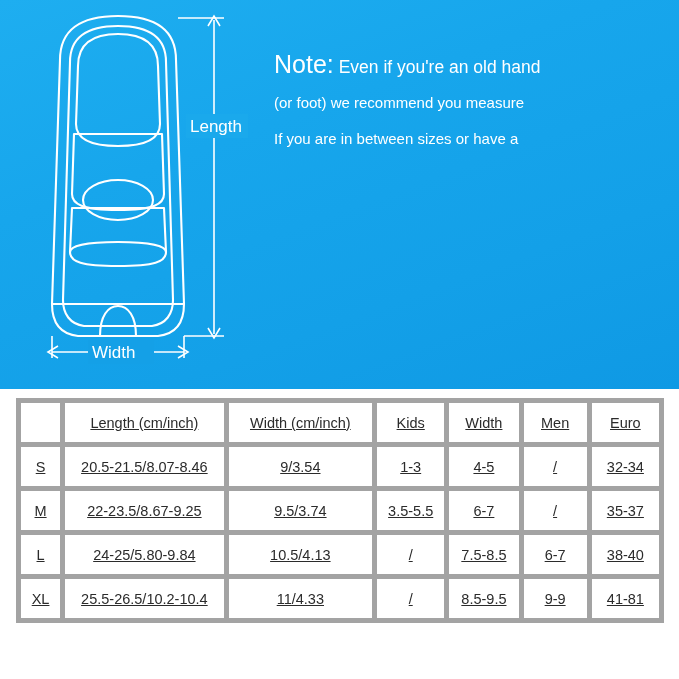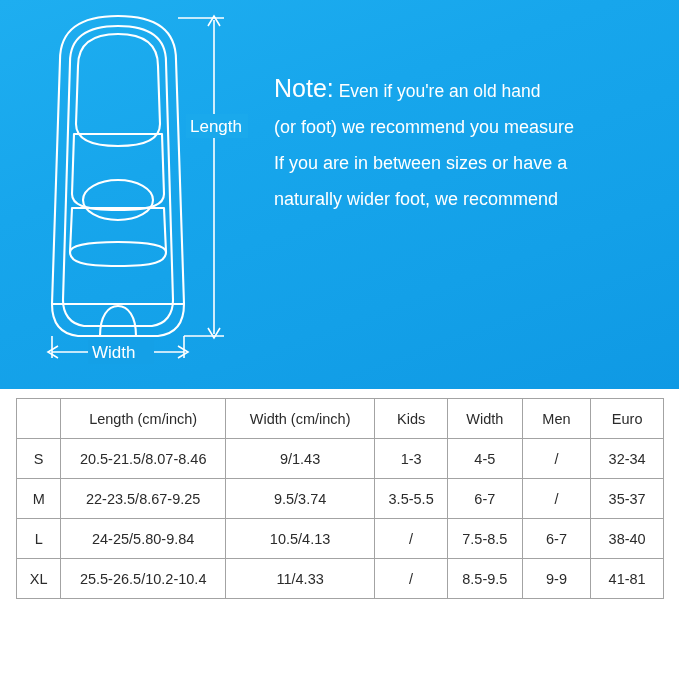--- a/index.html
+++ b/index.html
@@ -28,26 +28,26 @@
     overflow: hidden;
   }
   .fin-svg {
     position: absolute;
     left: 8px;
     top: 4px;
   }
   .note-block {
     position: absolute;
     left: 274px;
-    top: 70px;
+    top: 46px;
     width: 390px;
     color: #ffffff;
   }
   .note-line {
-    font-size: 18px;
+    font-size: 15px;
     line-height: 36px;
     color: #ffffff;
     white-space: nowrap;
   }
   .note-line.first {
     font-size: 17.5px;
   }
   .note-word {
     font-size: 25px;
     vertical-align: baseline;
@@ -58,28 +58,29 @@
     left: 16px;
     top: 398px;
     width: 648px;
   }
   table.size-chart {
     border-collapse: collapse;
     width: 648px;
     table-layout: fixed;
   }
   table.size-chart td, table.size-chart th {
-    border: 1px solid #a3a3a3;
+    border: 5px solid #a3a3a3;
     height: 39px;
     text-align: center;
     vertical-align: middle;
     font-size: 14.5px;
     color: #2b2b2b;
     font-weight: normal;
     padding: 0;
+    text-decoration: underline;
   }
   table.size-chart th {
     font-size: 14.5px;
     color: #2b2b2b;
   }
   .col-size { width: 44px; }
   .col-length { width: 163px; }
   .col-width { width: 148px; }
   .col-kids { width: 72px; }
   .col-women { width: 74px; }
@@ -147,21 +148,20 @@
       <text x="84" y="354" fill="#ffffff" font-family="Liberation Sans, sans-serif" font-size="17">Width</text>
     </svg>
 
     <div class="note-block">
       <div class="note-line first">
         <span class="note-word">Note:</span>
         <span>Even if you're an old hand</span>
       </div>
       <div class="note-line">(or foot) we recommend you measure</div>
       <div class="note-line">If you are in between sizes or have a</div>
-      <div class="note-line">naturally wider foot, we recommend</div>
     </div>
   </div>
 
   <div class="table-wrap">
     <table class="size-chart">
       <colgroup>
         <col class="col-size">
         <col class="col-length">
         <col class="col-width">
         <col class="col-kids">
@@ -177,21 +177,21 @@
           <th>Kids</th>
           <th>Width</th>
           <th>Men</th>
           <th>Euro</th>
         </tr>
       </thead>
       <tbody>
         <tr>
           <td class="sizecell">S</td>
           <td>20.5-21.5/8.07-8.46</td>
-          <td>9/1.43</td>
+          <td>9/3.54</td>
           <td>1-3</td>
           <td>4-5</td>
           <td>/</td>
           <td>32-34</td>
         </tr>
         <tr>
           <td class="sizecell">M</td>
           <td>22-23.5/8.67-9.25</td>
           <td>9.5/3.74</td>
           <td>3.5-5.5</td>

